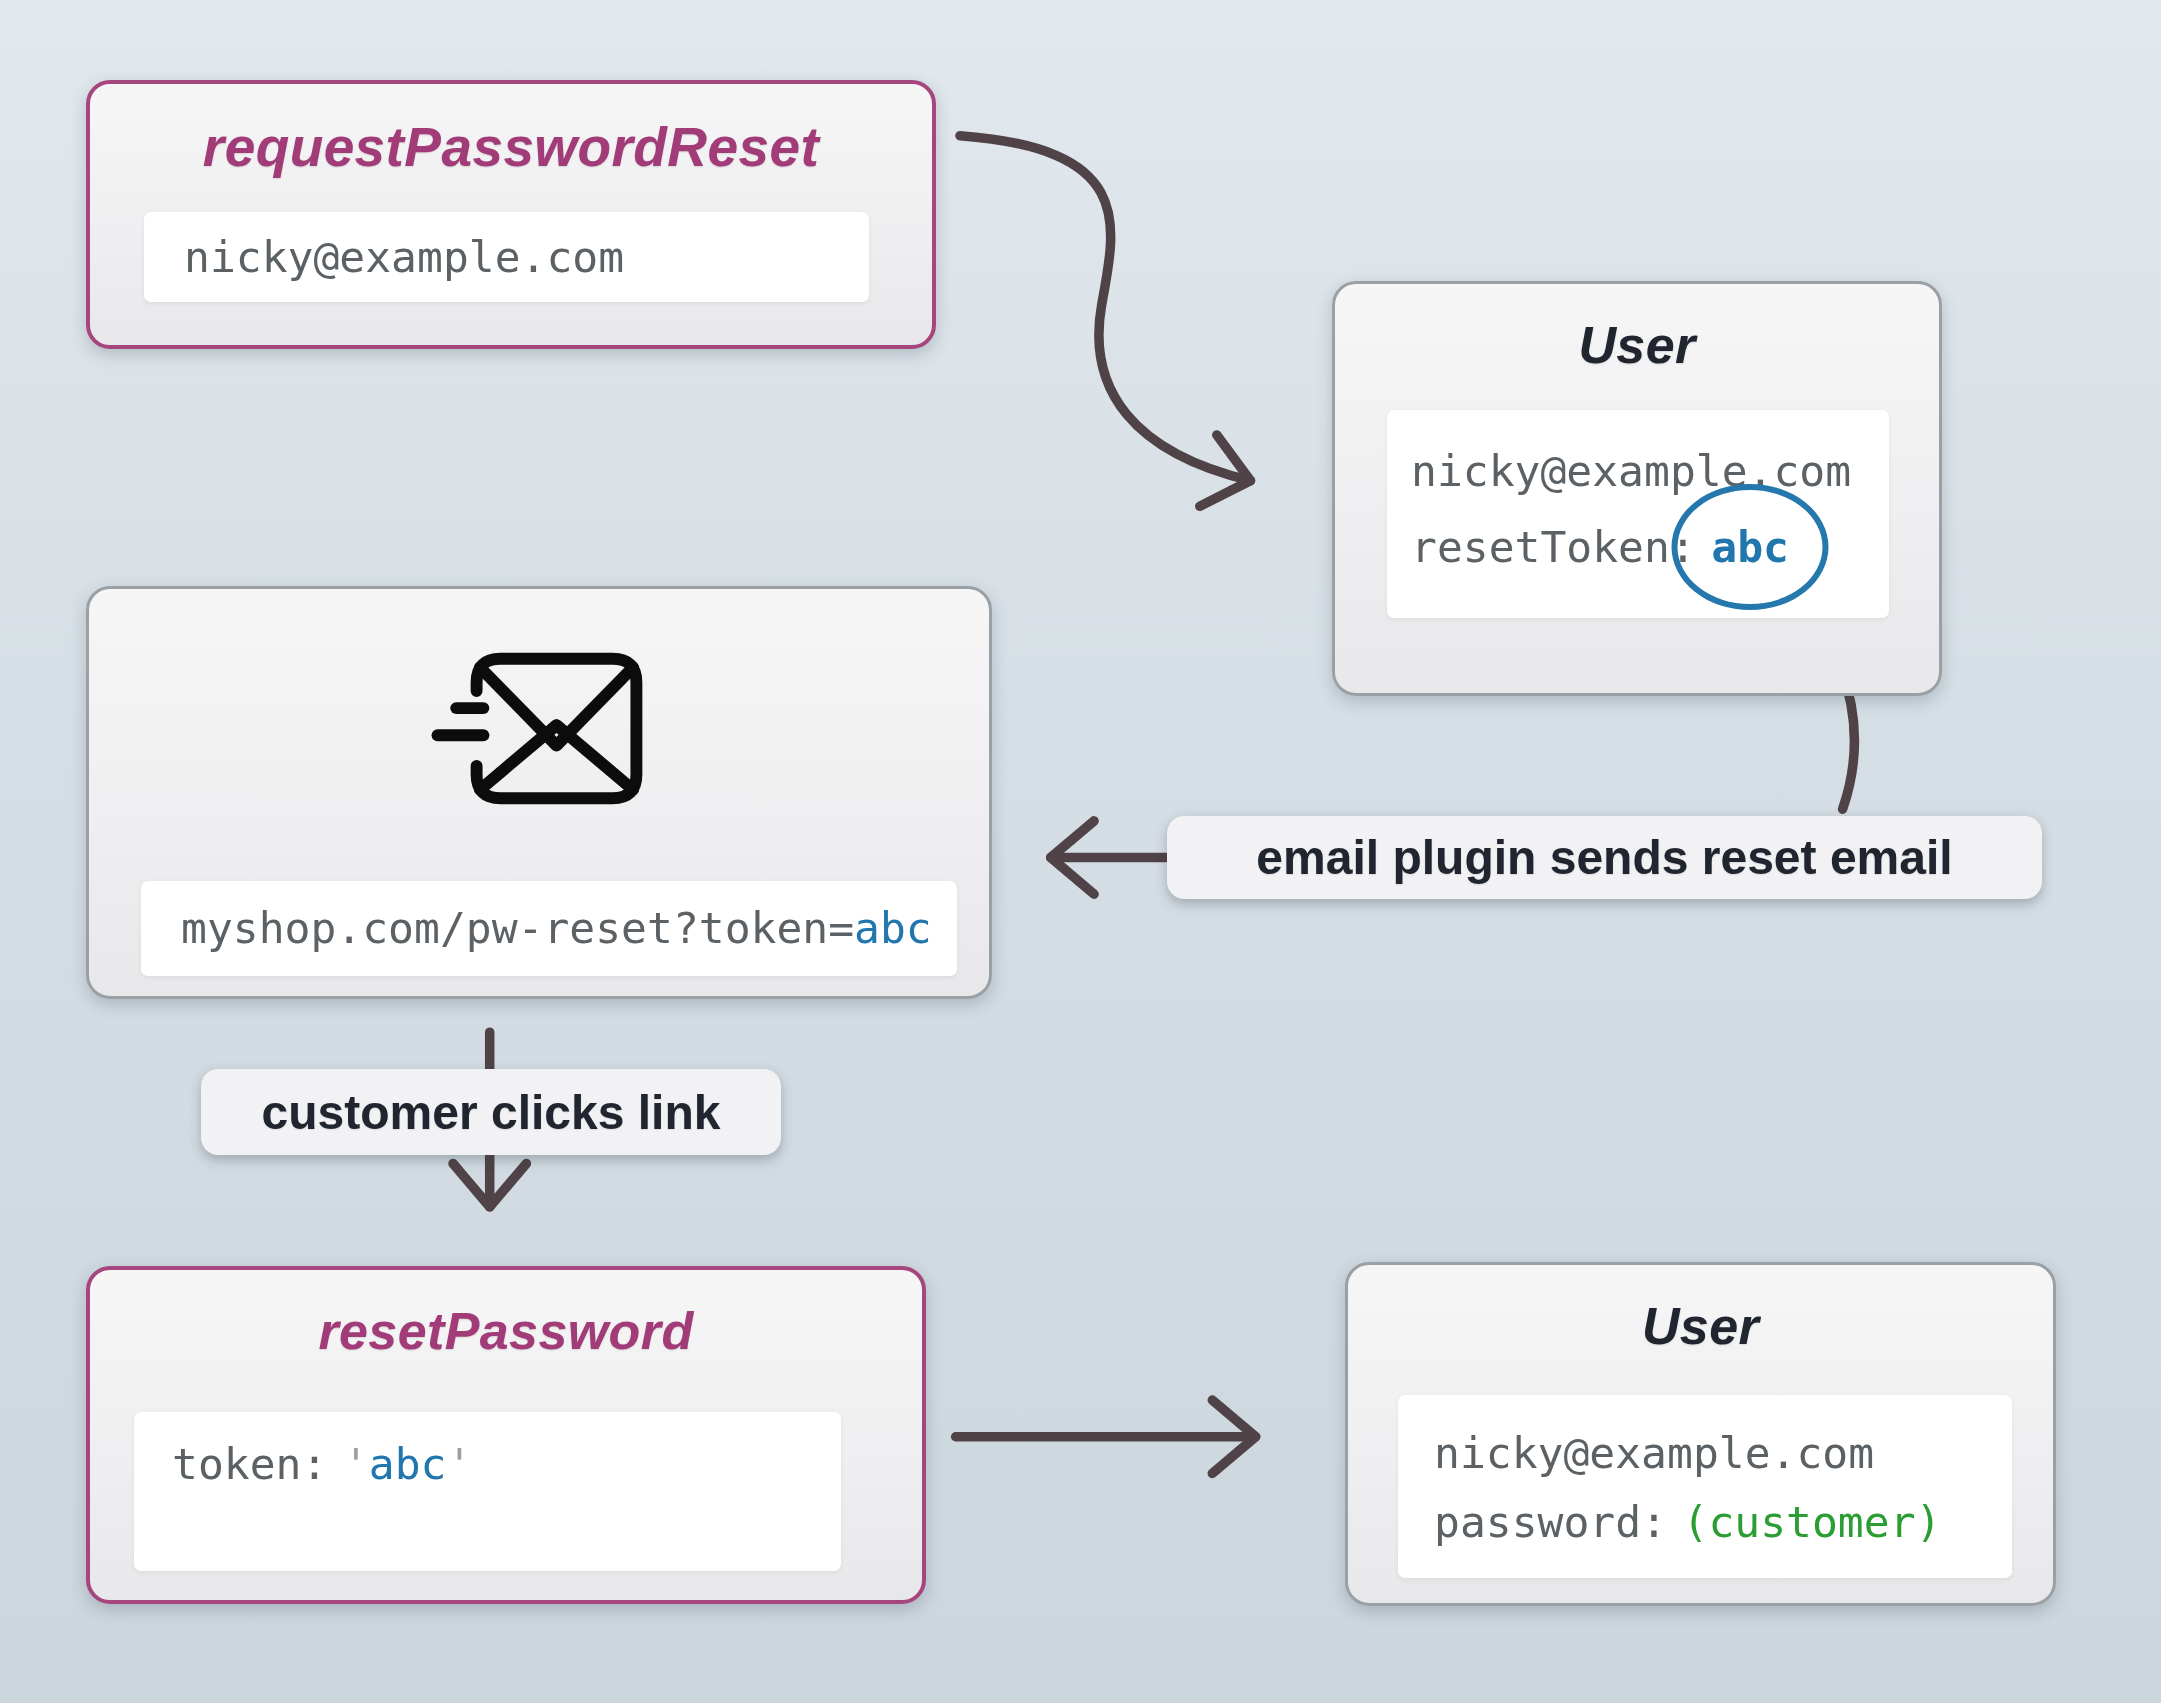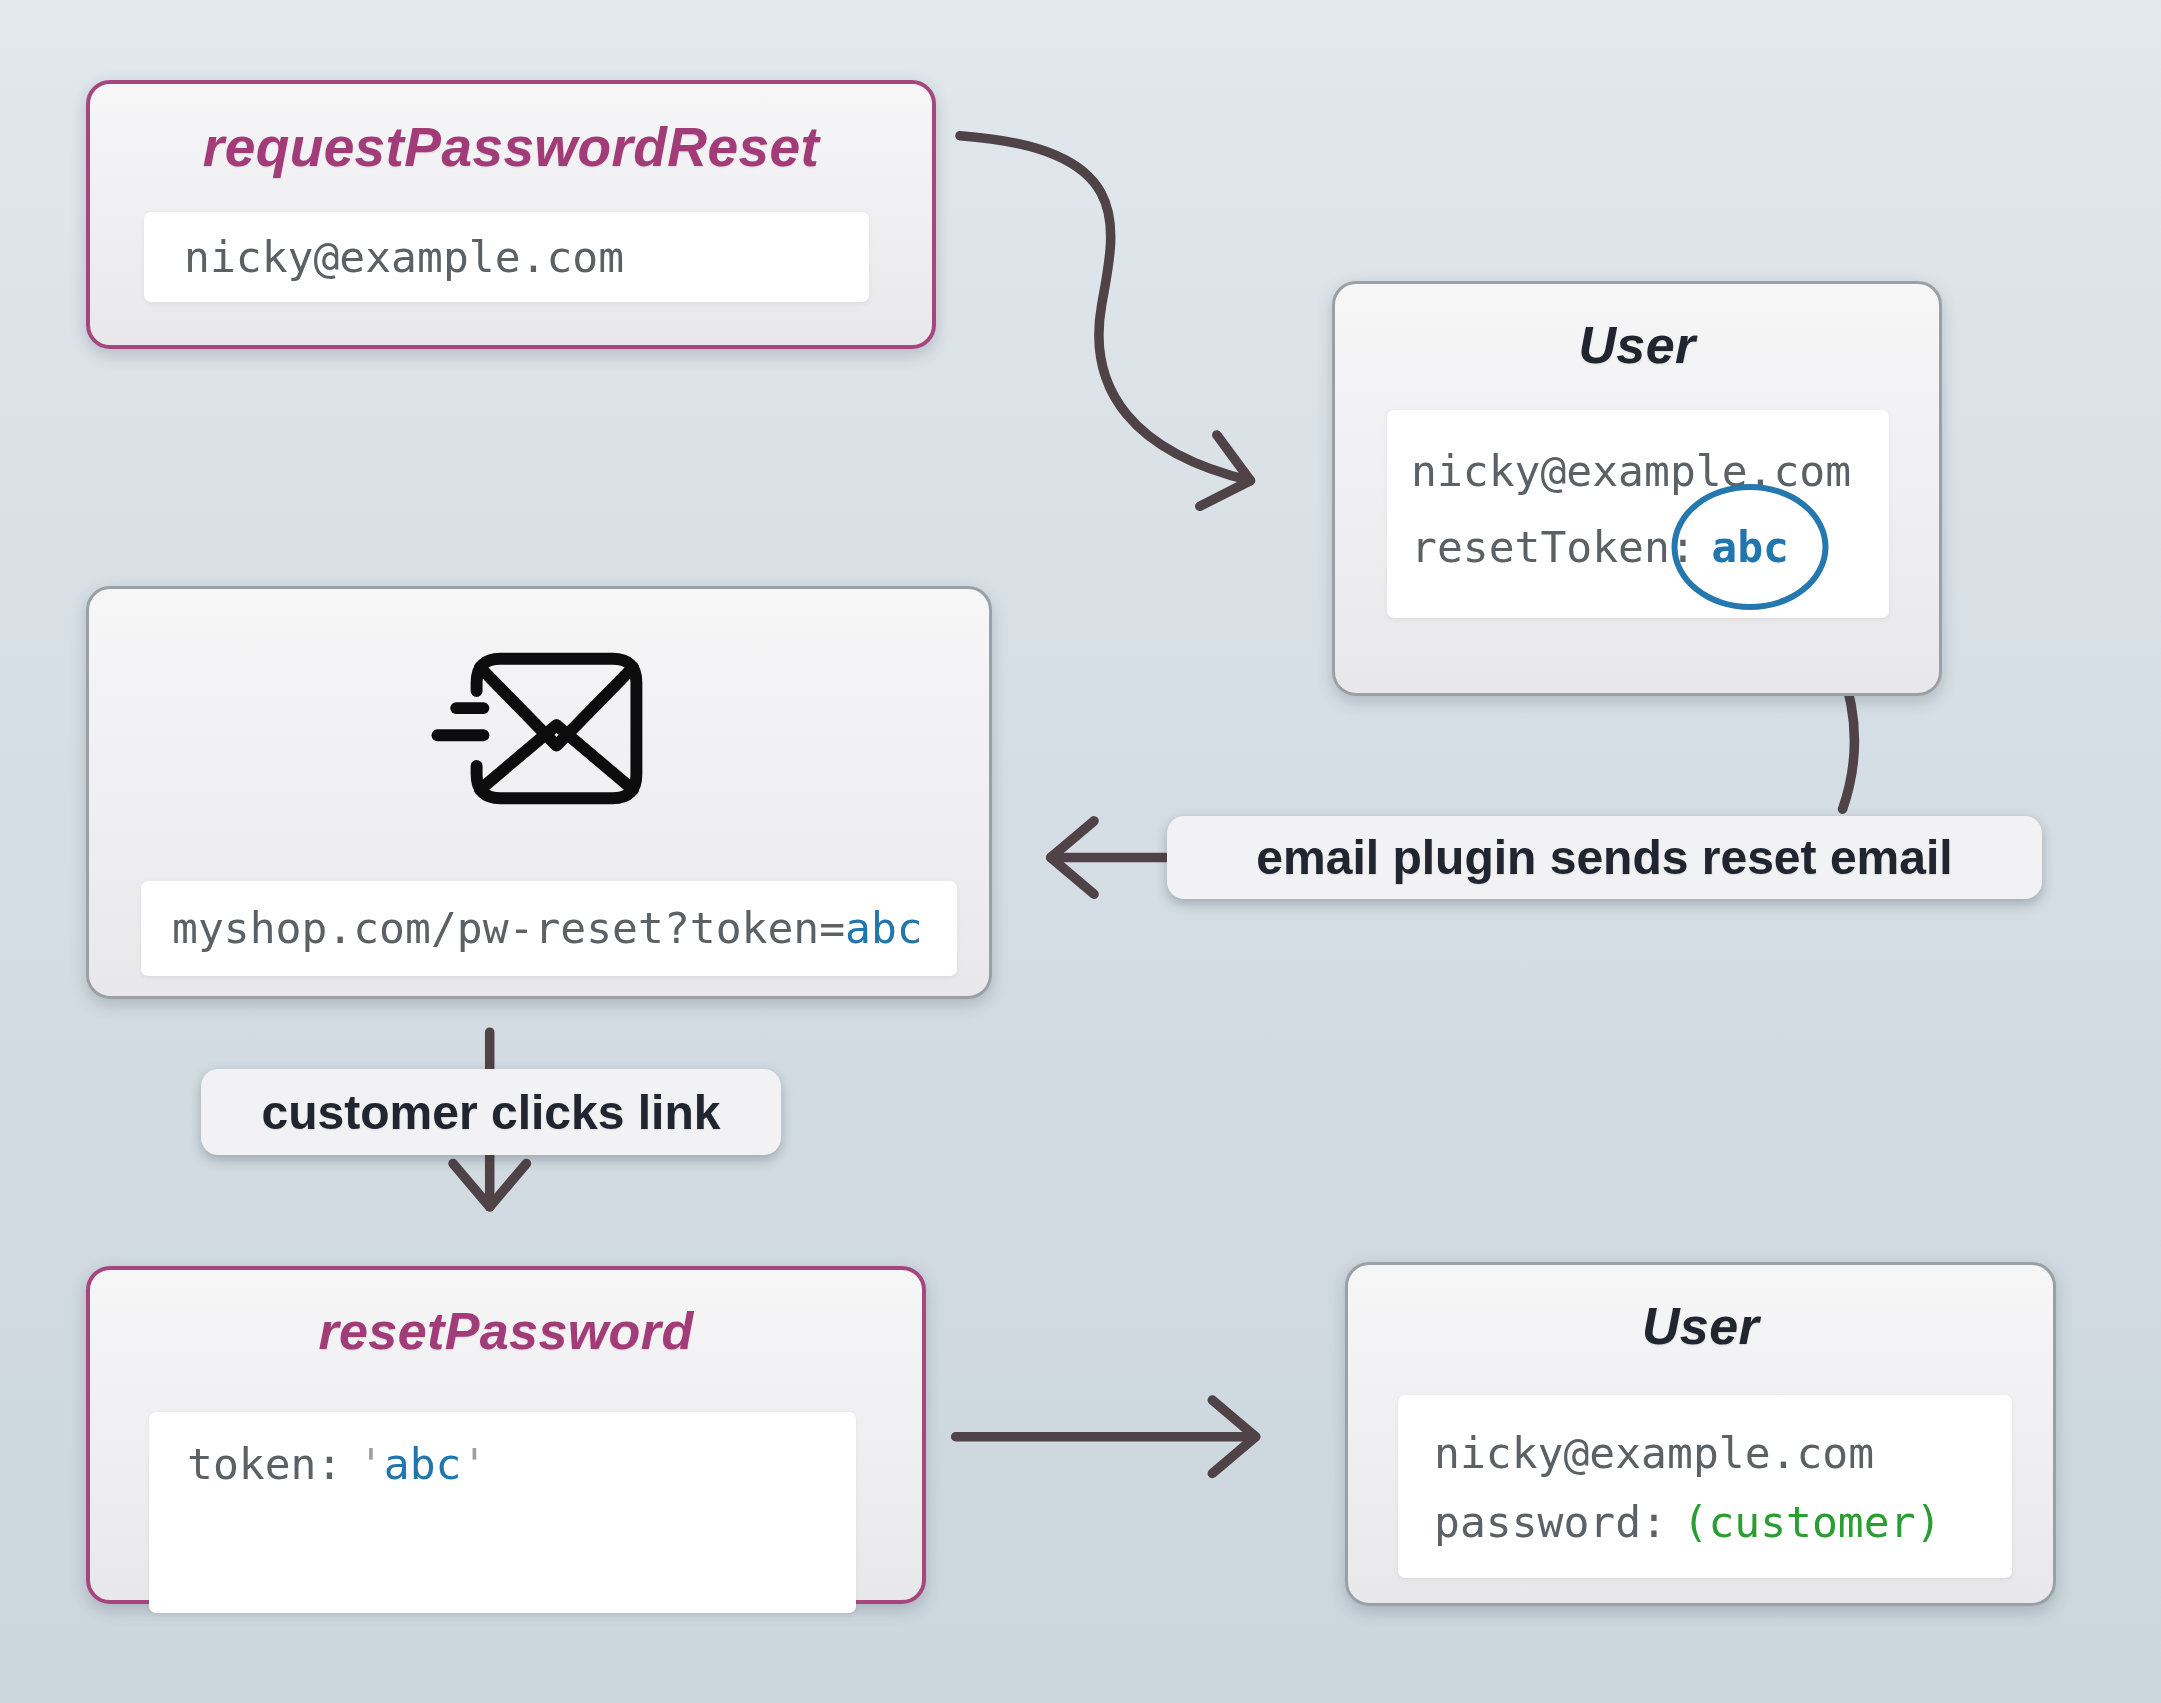--- a/index.html
+++ b/index.html
@@ -107,36 +107,36 @@
   </div>
 
   <div class="node gray" style="left:86px;top:586px;width:906px;height:413px;">
     <svg class="envelope-svg" width="221" height="157" viewBox="0 0 130 92" fill="none" stroke="#0c0c0c" stroke-width="7" stroke-linecap="round" stroke-linejoin="round">
       <path d="M28 24 V19 Q28 5 42 5 H108 Q122 5 122 19 V73 Q122 87 108 87 H42 Q28 87 28 73 V68"></path>
       <path d="M30 10 L75 56 L120 10"></path>
       <path d="M30 82 L75 44 L120 82"></path>
       <path d="M16 34 H32"></path>
       <path d="M5 50 H32"></path>
     </svg>
-    <div class="field" style="left:52px;top:292px;width:816px;height:95px;line-height:95px;padding-left:31px;">
+    <div class="field" style="left:52px;top:292px;width:816px;height:95px;line-height:95px;padding-left:40px;">
       <span>myshop.com/pw-reset?token=</span><span class="tok-blue">abc</span>
     </div>
   </div>
 
   <div class="float-label" style="left:201px;top:1069px;width:580px;height:86px;">
     <span>customer clicks link</span>
   </div>
 
   <div class="float-label" style="left:1167px;top:816px;width:875px;height:83px;">
     <span>email plugin sends reset email</span>
   </div>
 
   <div class="node purple" style="left:86px;top:1266px;width:840px;height:338px;">
     <div class="node-title purple-text" style="font-size:52px;">resetPassword</div>
-    <div class="field" style="left:59px;top:142px;width:707px;height:201px;padding:19px 0 0 38px;line-height:67px;">
+    <div class="field" style="left:44px;top:142px;width:707px;height:159px;padding:19px 0 0 38px;line-height:67px;">
       <div>
         <span class="kv-label">token:</span><span class="quote">'</span><span class="tok-blue">abc</span><span class="quote">'</span>
       </div>
     </div>
   </div>
 
   <div class="node gray" style="left:1345px;top:1262px;width:711px;height:344px;">
     <div class="node-title dark-text">User</div>
     <div class="field" style="left:50px;top:130px;width:614px;height:183px;padding:24px 0 0 36px;line-height:69px;">
       <div>

